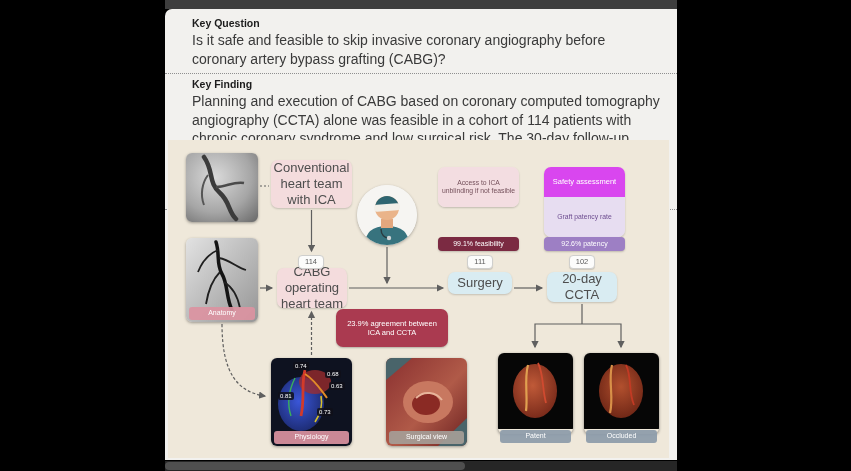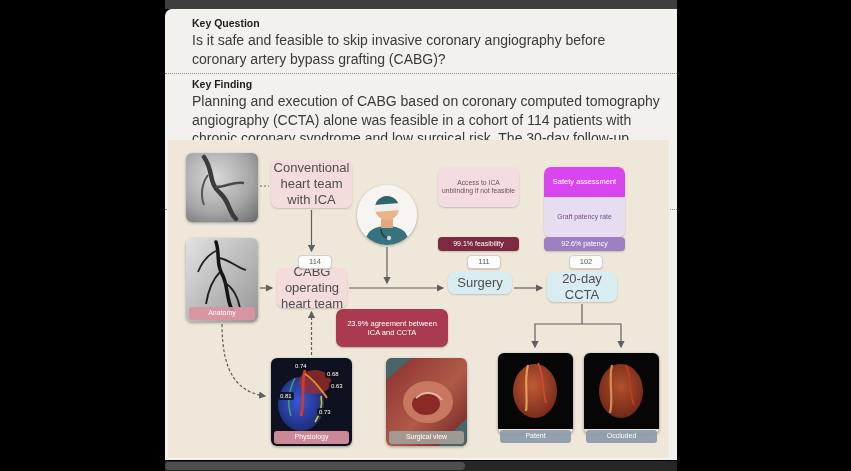--- a/index.html
+++ b/index.html
@@ -38,21 +38,21 @@
   .maroon-top { background:#9e3751; }
   .maroon-note { background:#f3dde1; color:#74505b; }
   .purple-top { background:#d946ef; }
   .purple-note { background:#e7ddf1; color:#6d4d90; }
 
   .pill { position:absolute; z-index:2; width:81px; height:14px; border-radius:4px; color:#fff;
           font-size:7px; text-align:center; line-height:14px; box-shadow:0 1px 2px rgba(0,0,0,0.2); }
   .maroon-pill { background:#7b2a42; }
   .purple-pill { background:#9d7fc4; }
 
-  .count { position:absolute; z-index:4; width:34px; height:14px; background:#fcfcfb;
+  .count { position:absolute; z-index:4; width:26px; height:14px; background:#fcfcfb;
            border:1px solid #cfcfcd; border-radius:4px; font-size:7.5px; color:#5a5a5a;
            text-align:center; line-height:12px; box-shadow:0 1px 1px rgba(0,0,0,0.15); }
 
   .agreement { position:absolute; z-index:2; left:168px; top:169px; width:112px; height:38px;
                background:#aa3a50; color:#fff; border-radius:7px; font-size:7.5px;
                display:flex; align-items:center; justify-content:center; text-align:center;
                padding:3px 10px; box-shadow:0 1px 2px rgba(0,0,0,0.25); }
 
   .card { position:absolute; z-index:2; border-radius:6px; overflow:hidden;
           box-shadow:0 1px 3px rgba(0,0,0,0.35); }

